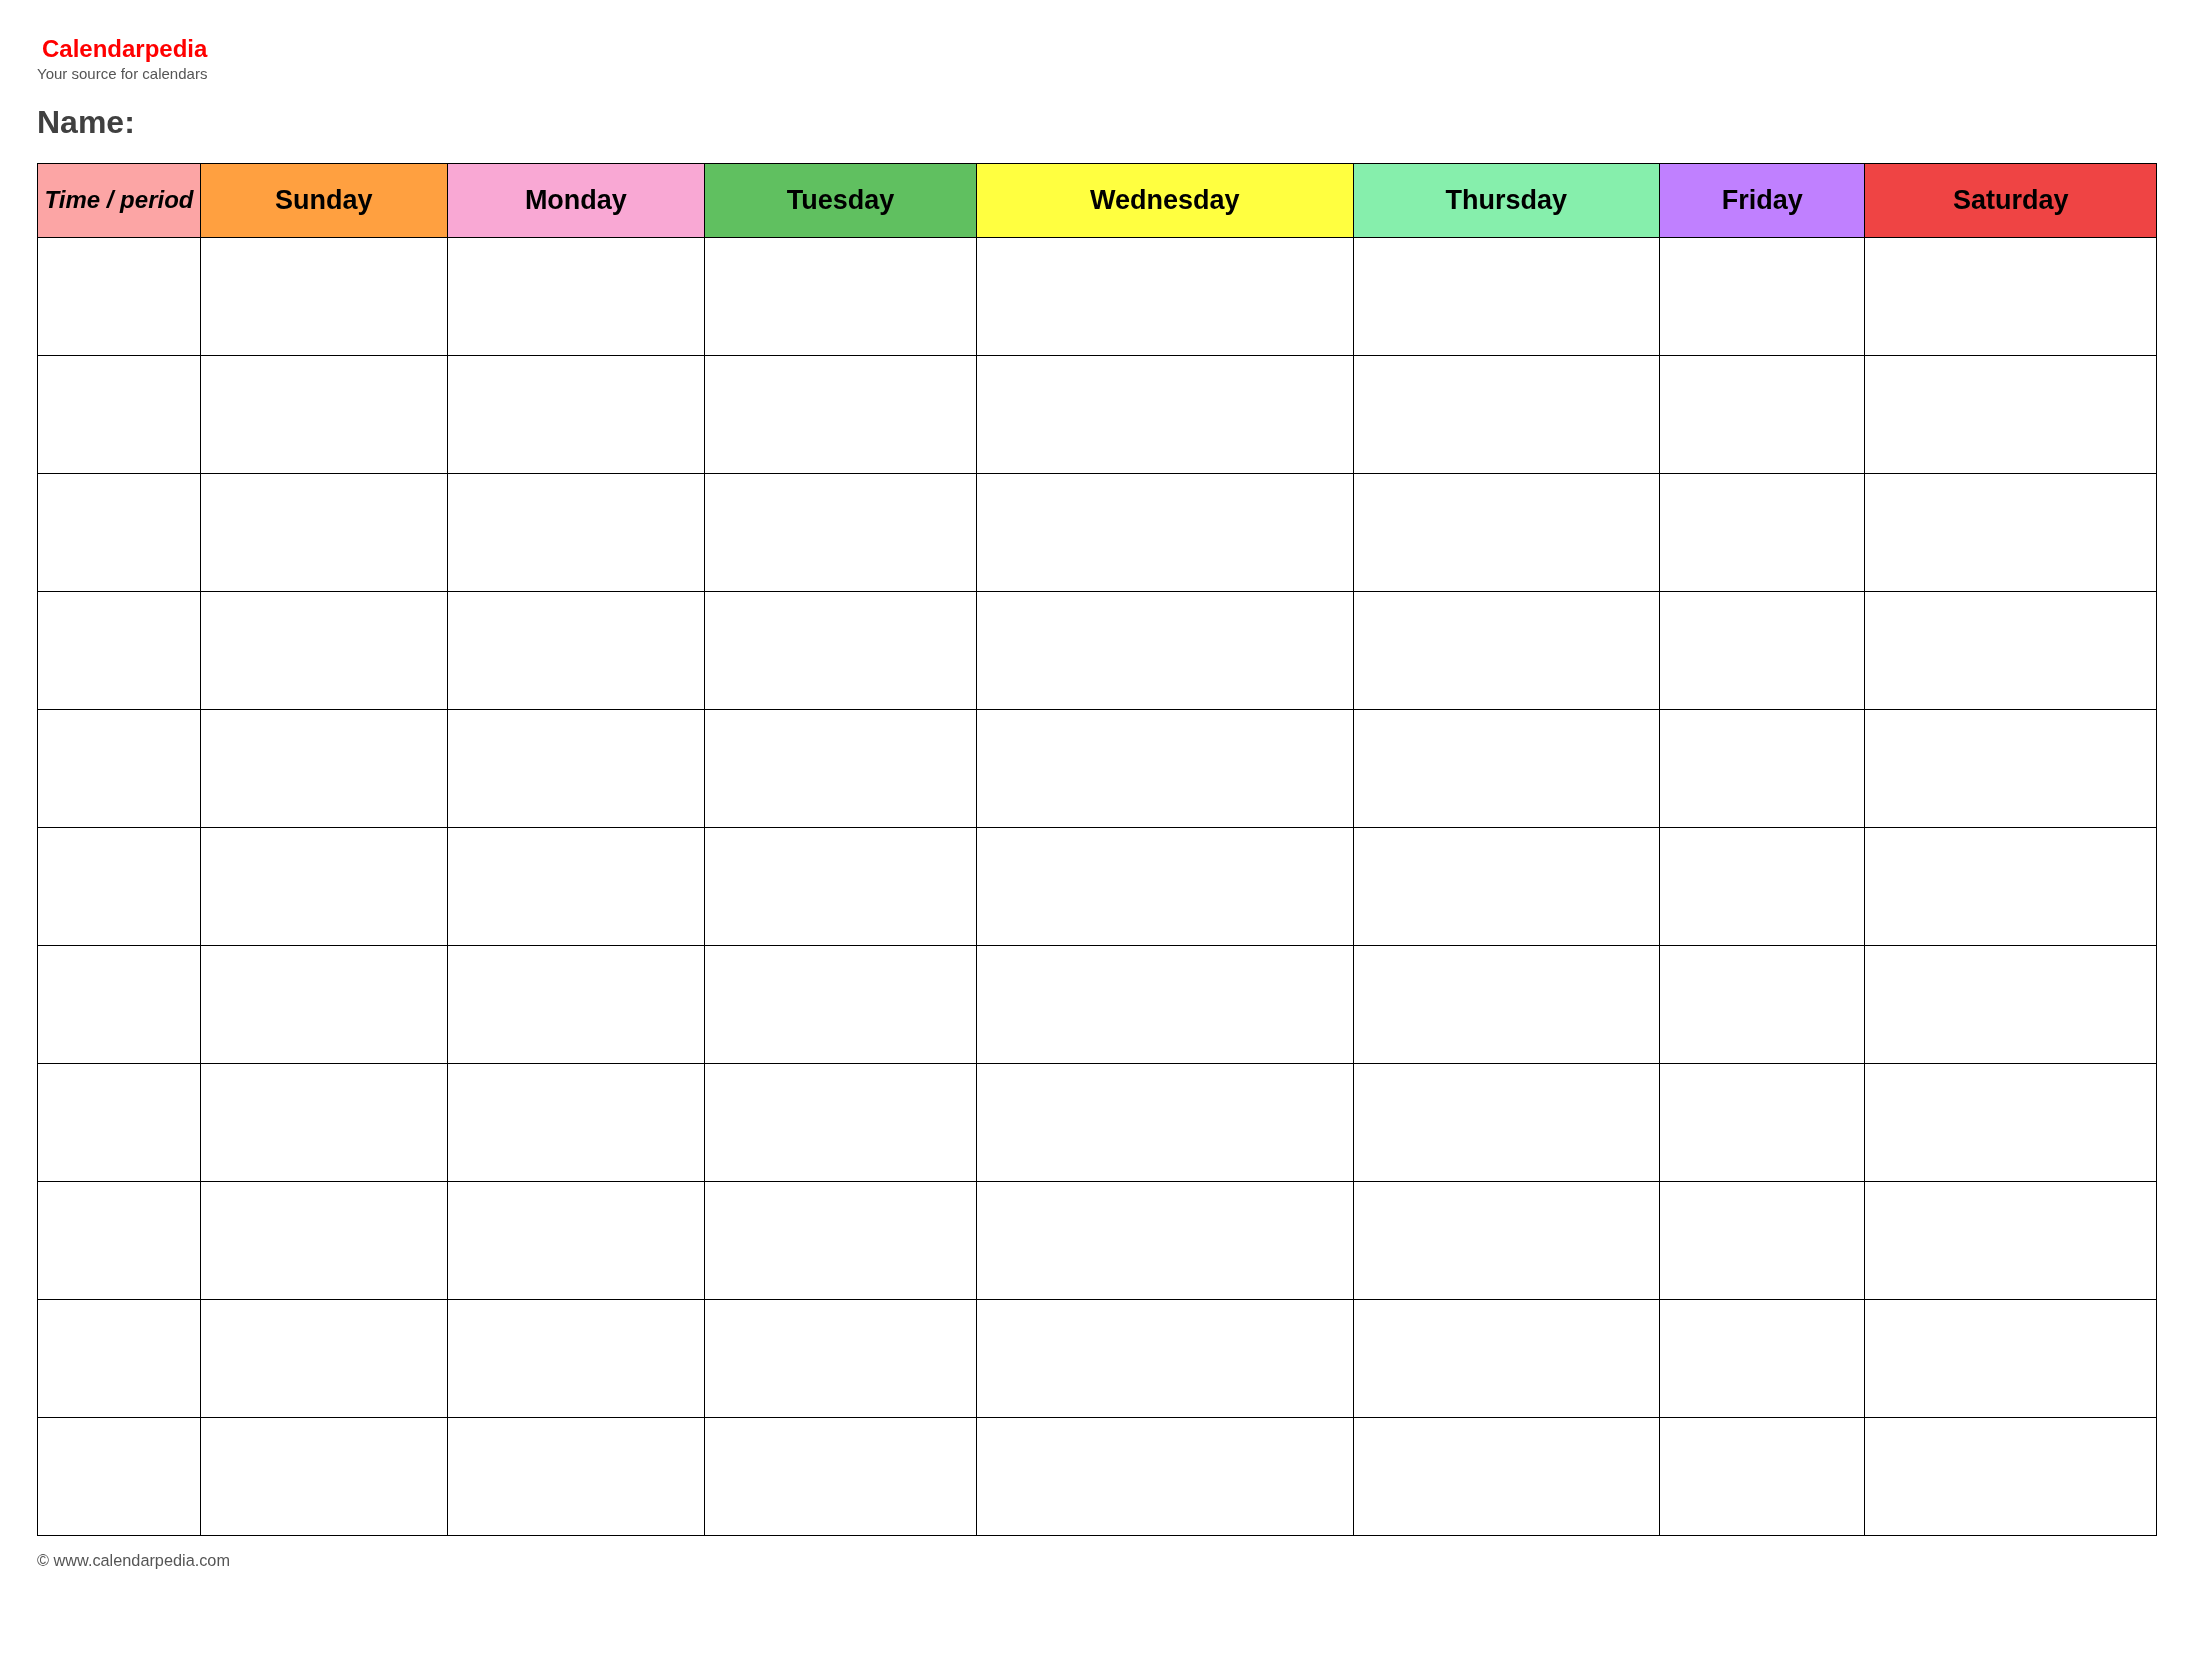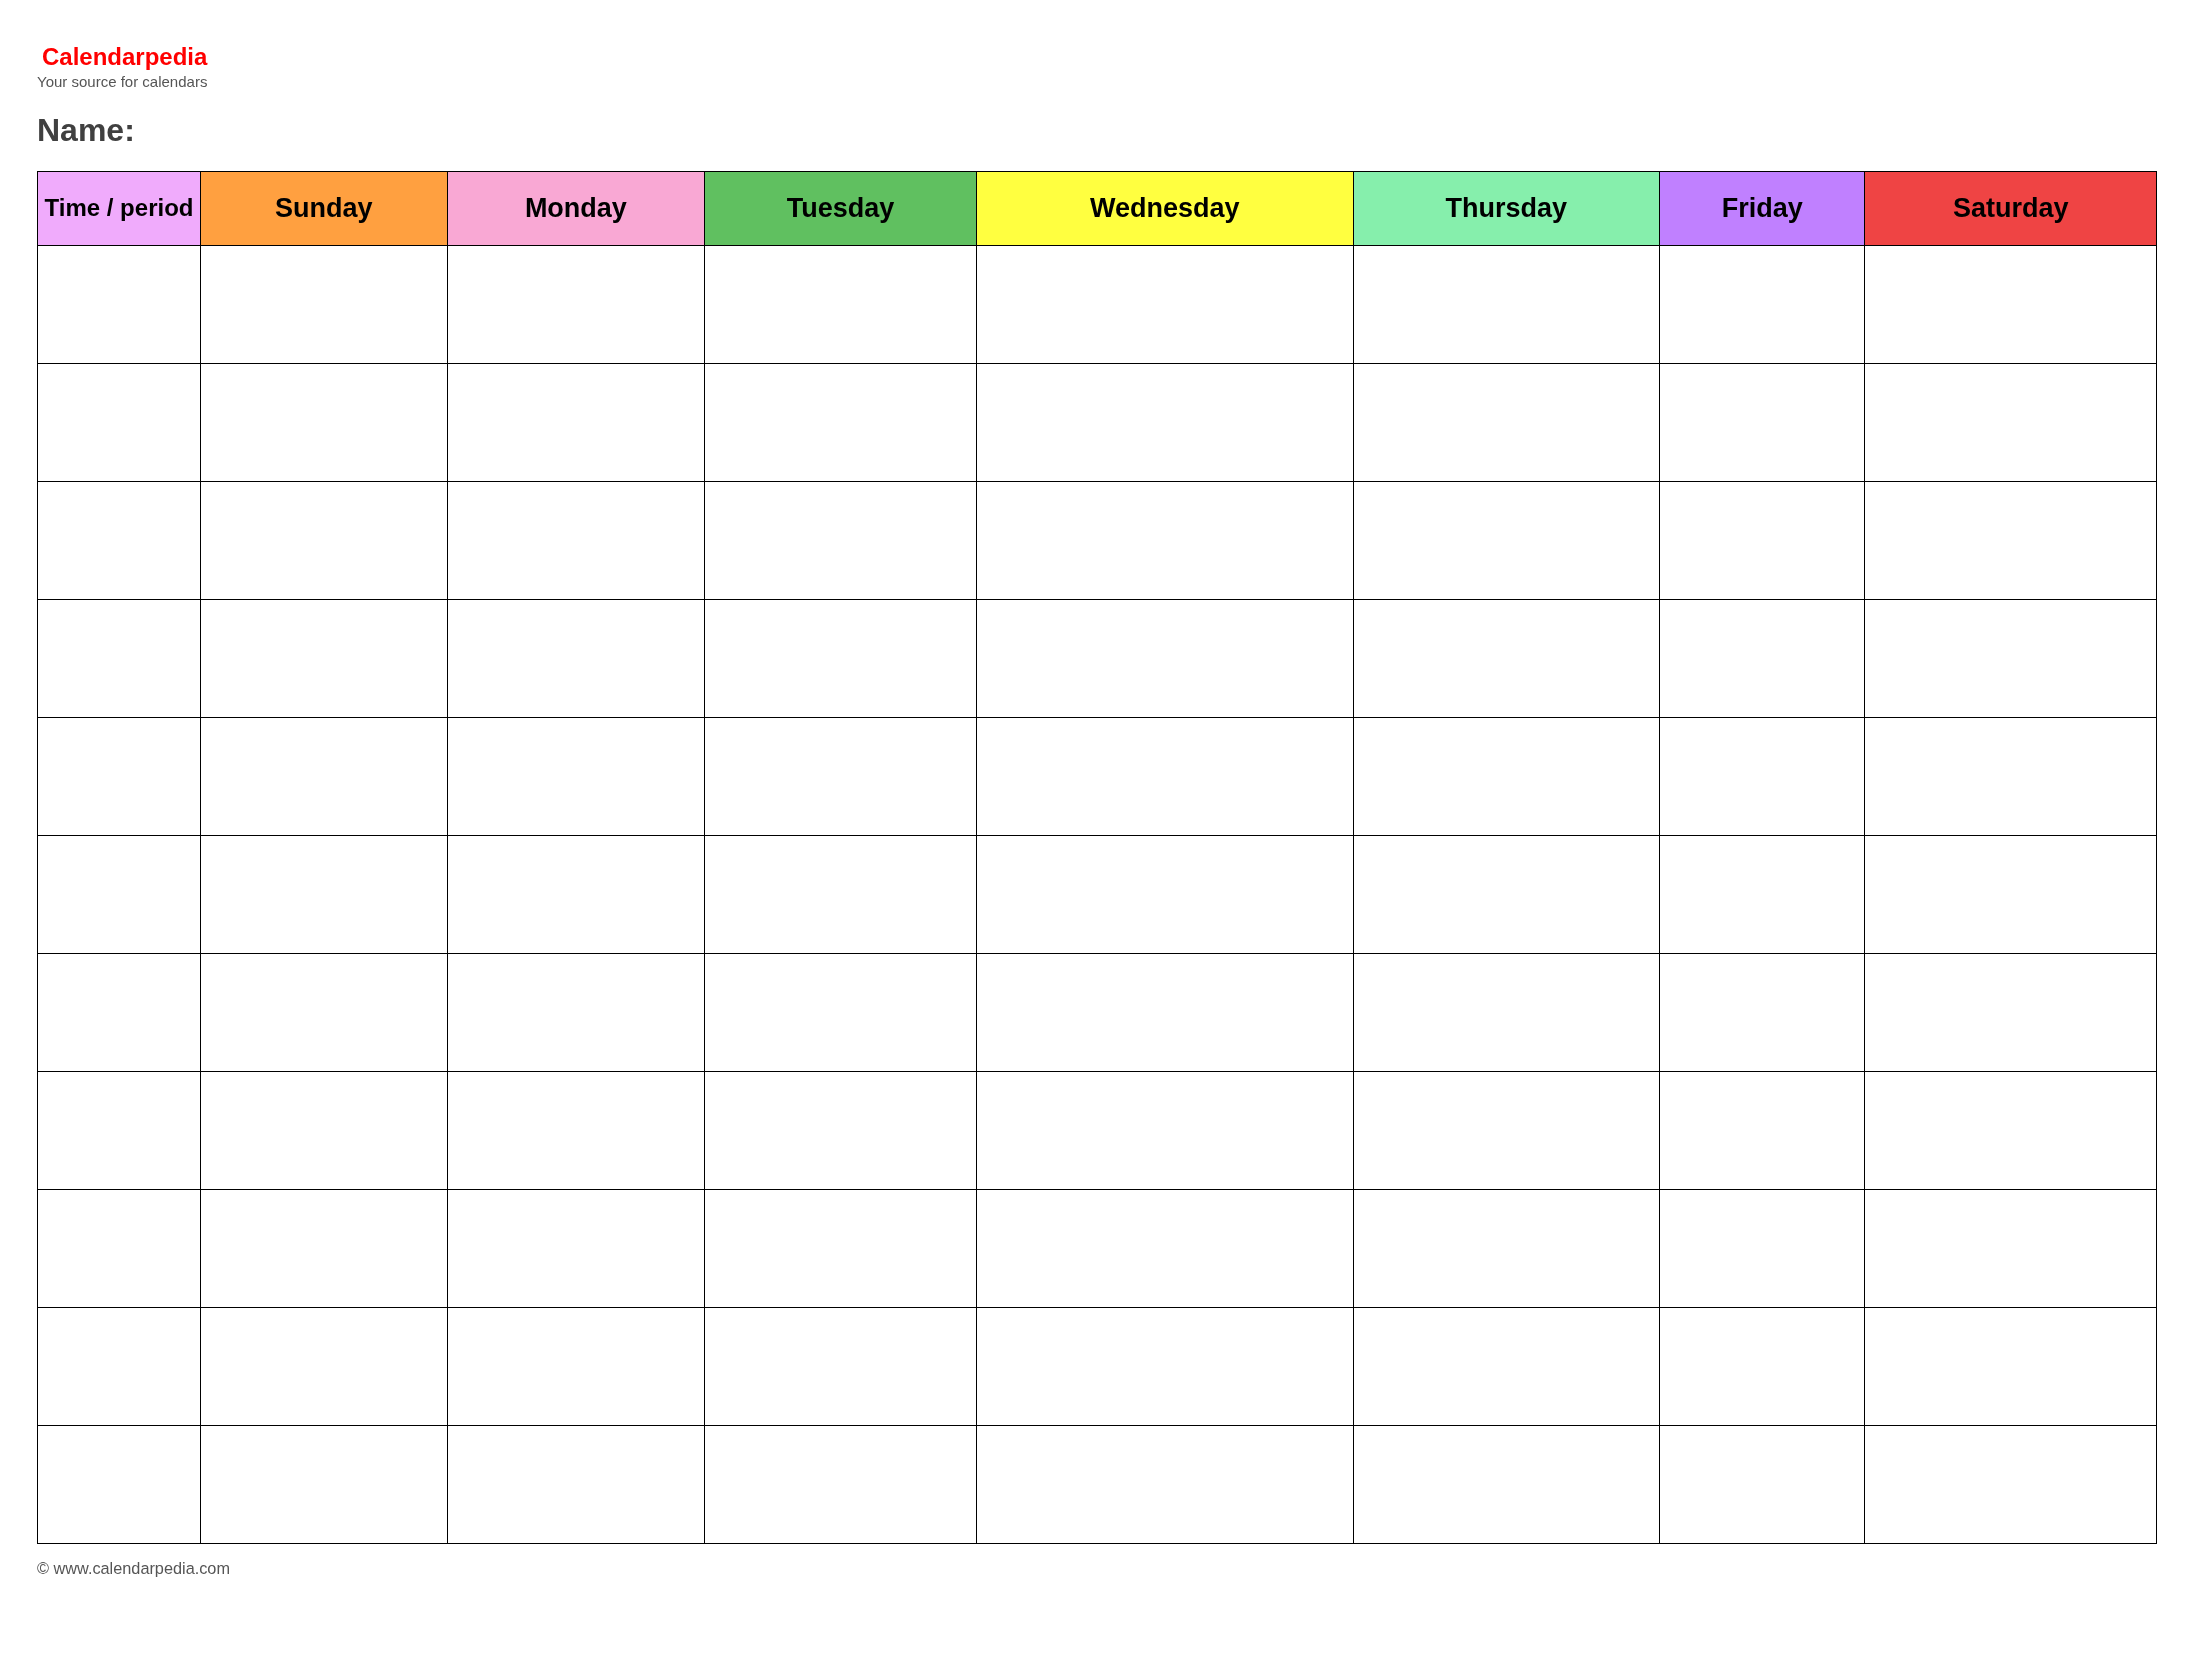--- a/index.html
+++ b/index.html
@@ -25,21 +25,21 @@
 
     .title {
       font-size: 53px;
       font-weight: bold;
       color: #000000;
       line-height: 1.1;
     }
 
     .brand {
       text-align: right;
-      margin-top: 13px;
+      margin-top: 5px;
     }
 
     .brand-name {
       font-size: 24px;
       font-weight: bold;
       color: #000000;
       letter-spacing: 0;
     }
 
     .brand-name span {
@@ -80,21 +80,22 @@
       font-weight: bold;
     }
 
     .schedule-table td {
       height: 118px;
       vertical-align: top;
     }
 
     .col-time {
       width: 163px;
-      background-color: #f0abfc;
+      background-color: #fca5a5;
+      font-style: italic;
     }
 
     .col-sunday {
       background-color: #ffa040;
     }
 
     .col-monday {
       background-color: #f9a8d4;
     }
 

